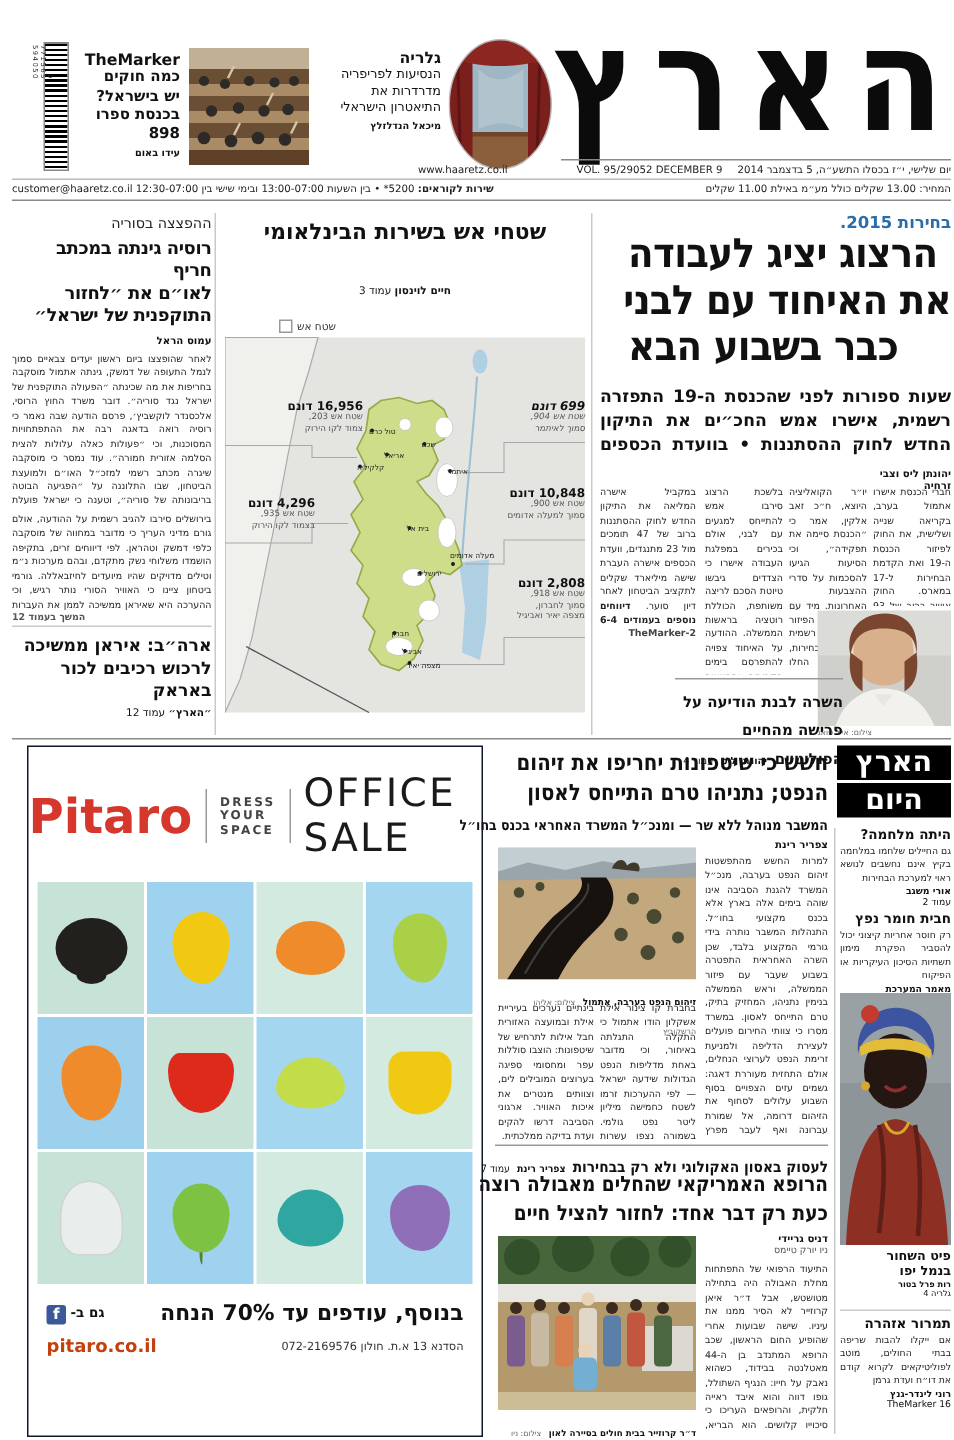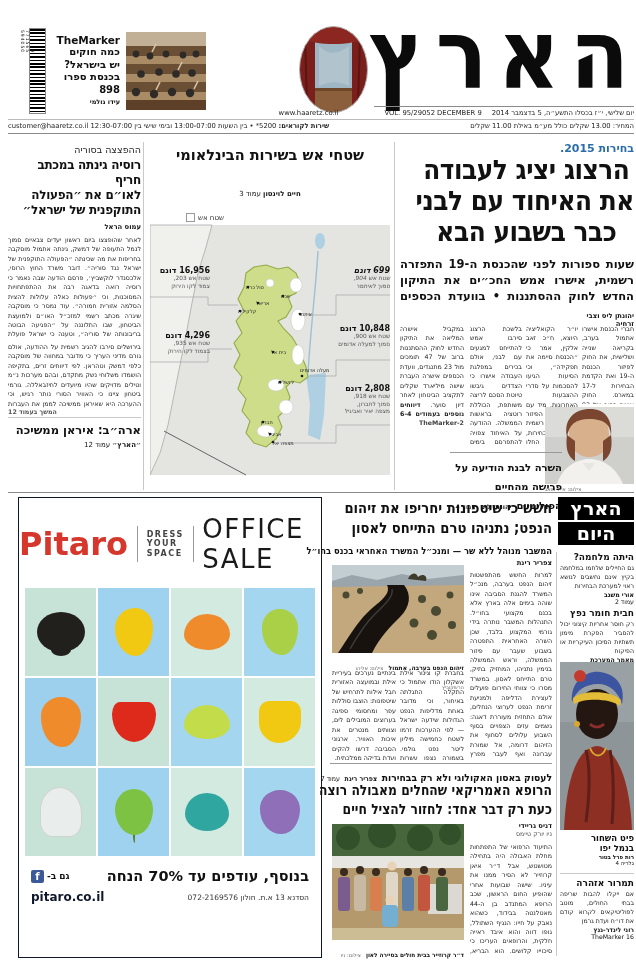--- a/index.html
+++ b/index.html
@@ -74,21 +74,21 @@
   <div class="abs" style="left:16px;top:28px;width:30px;height:92px;">
     <div class="barcode"></div>
     <div class="bc-num">9 771565 594050</div>
   </div>
 
   <div class="abs" style="left:44px;top:34px;width:76px;text-align:right;">
     <div class="promo-brand">TheMarker</div>
     <div class="promo-line">כמה חוקים</div>
     <div class="promo-line">יש בישראל?</div>
     <div class="promo-line">בכנסת ספרו 898</div>
-    <div class="promo-author">עידו גולמי</div>
+    <div class="promo-author">עידו באום</div>
   </div>
 
   <div class="abs" style="left:126px;top:32px;width:80px;height:78px;">
     <svg width="80" height="78" viewBox="0 0 80 78">
       <rect width="80" height="78" fill="#a98c66"></rect>
       <rect y="0" width="80" height="14" fill="#c2b096"></rect>
       <rect y="14" width="80" height="10" fill="#6b4f35"></rect>
       <rect y="32" width="80" height="10" fill="#6b4f35"></rect>
       <rect y="50" width="80" height="10" fill="#6b4f35"></rect>
       <rect y="68" width="80" height="10" fill="#5d4027"></rect>
@@ -109,20 +109,27 @@
       </g>
       <g stroke="#d8c5a8" stroke-width="1.6">
         <line x1="26" y1="20" x2="30" y2="12"></line>
           <line x1="52" y1="38" x2="56" y2="30"></line>
           <line x1="30" y1="58" x2="34" y2="50"></line>
           <line x1="68" y1="57" x2="72" y2="49"></line>
       </g>
     </svg>
   </div>
 
+  <div class="abs" style="left:226px;top:33px;width:68px;text-align:right;">
+    <div class="promo-brand">גלריה</div>
+    <div class="gal-line">הנסיעות לפריפריה</div>
+    <div class="gal-line">מדרדרות את</div>
+    <div class="gal-line">התיאטרון הישראלי</div>
+    <div class="promo-author">מיכאל הנדלזלץ</div>
+  </div>
 
   <div class="abs" style="left:299px;top:26px;width:69px;height:87px;">
     <svg width="69" height="87" viewBox="0 0 69 87">
       <defs>
           <clipPath id="ov">
             <ellipse cx="34.5" cy="43.5" rx="34" ry="43"></ellipse>
           </clipPath>
         </defs>
       <g clip-path="url(#ov)">
         <rect width="69" height="87" fill="#9fb6c4"></rect>
@@ -162,32 +169,33 @@
   </div>
 
   <div class="abs rule" style="left:8px;top:133px;width:626px;height:1px;"></div>
 
   <div class="abs lightrule" style="left:143px;top:142px;width:1px;height:348px;"></div>
   <div class="abs lightrule" style="left:394px;top:142px;width:1px;height:348px;"></div>
 
   <div class="abs" style="left:8px;top:144px;width:133px;text-align:right;">
     <div class="kicker">ההפצצה בסוריה</div>
     <div class="h-syria" style="margin-top:3px;">רוסיה גינתה במכתב חריף</div>
-    <div class="h-syria">לאו״ם את ״הפעולה</div>
+    <div class="h-syria">לאו״ם את ״לחזור</div>
     <div class="h-syria">התוקפנית של ישראל״</div>
     <div class="byline" style="margin:5px 0 4px;">עמוס הראל</div>
     <div class="jtxt" style="height:104px;">לאחר שהופצצו ביום ראשון יעדים צבאיים סמוך לנמל התעופה של דמשק, גינתה אתמול מוסקבה בחריפות את מה שכינתה ״הפעולה התוקפנית של ישראל נגד סוריה״. דובר משרד החוץ הרוסי, אלכסנדר לוקשביץ׳, פרסם הודעה שבה נאמר כי רוסיה רואה בדאגה רבה את ההתפתחויות המסוכנות, וכי ״פעולות כאלה עלולות להצית הסלמה אזורית חמורה״. עוד נמסר כי מוסקבה שיגרה מכתב רשמי למזכ״ל האו״ם ולמועצת הביטחון, שבו התלוננה על ״הפגיעה הבוטה בריבונותה של סוריה״, וטענה כי ישראל פועלת בניגוד לדין הבינלאומי.</div>
     <div class="jtxt" style="height:66px;margin-top:3px;">בירושלים סירבו להגיב רשמית על ההודעה, אולם גורם מדיני העריך כי מדובר במחווה של מוסקבה כלפי דמשק וטהראן. לפי דיווחים זרים, בתקיפה הושמדו משלוחי נשק מתקדם, ובהם מערכות נ״מ וטילים מדויקים שהיו מיועדים לחיזבאללה. גורמי ביטחון ציינו כי האוויר הסורי נותר רגיש, וכי ההערכה היא שאיראן ממשיכה לממן את העברות האמל״ח.</div>
     <div class="more">המשך בעמוד 12</div>
   </div>
 
   <div class="abs lightrule" style="left:8px;top:417px;width:133px;height:1px;"></div>
 
   <div class="abs" style="left:8px;top:423px;width:133px;text-align:right;">
     <div class="h-iran">ארה״ב: איראן ממשיכה</div>
+    <div class="h-iran">לרכוש רכיבים לכור באראק</div>
     <div style="font-size:7px;margin-top:3px;">
       <b>״הארץ״</b>
       <span>עמוד 12</span>
     </div>
   </div>
 
   <div class="abs map-title" style="left:150px;top:147px;width:240px;">שטחי אש בשירות הבינלאומי</div>
   <div class="abs map-credit" style="left:150px;top:190px;width:240px;">
     <b>חיים לוינסון</b>
     <span>עמוד 3</span>
@@ -244,21 +252,21 @@
         <text x="121" y="129">בית אל</text>
         <text x="128" y="159">ירושלים</text>
         <text x="150" y="147">מעלה אדומים</text>
         <text x="111" y="199">חברון</text>
         <text x="118" y="211">אביגיל</text>
         <text x="121" y="220">מצפה יאיר</text>
       </g>
     </svg>
   </div>
 
-  <div class="abs" style="left:150px;top:266px;width:60px;text-align:right;">
+  <div class="abs" style="left:150px;top:266px;width:60px;text-align:right;padding-left:32px;">
     <div class="callout-val">16,956 דונם</div>
     <div class="callout-desc">שטח אש 203,</div>
     <div class="callout-desc">צמוד לקו הירוק</div>
   </div>
   <div class="abs" style="left:150px;top:331px;width:60px;text-align:right;">
     <div class="callout-val">4,296 דונם</div>
     <div class="callout-desc">שטח אש 935,</div>
     <div class="callout-desc">בצמוד לקו הירוק</div>
   </div>
   <div class="abs" style="left:334px;top:266px;width:56px;text-align:right;font-style:italic;">
@@ -272,21 +280,21 @@
     <div class="callout-desc">סמוך למעלה אדומים</div>
   </div>
   <div class="abs" style="left:334px;top:384px;width:56px;text-align:right;">
     <div class="callout-val">2,808 דונם</div>
     <div class="callout-desc">שטח אש 918,</div>
     <div class="callout-desc">סמוך לחברון,</div>
     <div class="callout-desc">מצפה יאיר ואביגיל</div>
   </div>
 
   <div class="abs tag" style="left:400px;top:142px;width:234px;text-align:right;">בחירות 2015.</div>
-  <div class="abs" style="left:400px;top:155px;width:234px;text-align:center;">
+  <div class="abs" style="left:400px;top:155px;width:234px;text-align:left;">
     <div class="h-lead condense2">הרצוג יציג לעבודה</div>
     <div class="h-lead condense2">את האיחוד עם לבני</div>
     <div class="h-lead condense2">כבר בשבוע הבא</div>
   </div>
   <div class="abs subhead-lead" style="left:400px;top:256px;width:234px;height:50px;overflow:hidden;">שעות ספורות לפני שהכנסת ה-19 התפזרה רשמית, אישרו אמש החכ״ים את התיקון החדש לחוק ההסתננות • בוועדת הכספים אושרה העברת שישה מיליארד שקלים לביטחון</div>
   <div class="abs byline" style="left:574px;top:312px;width:60px;text-align:right;">יהונתן ליס וצבי זרחיה</div>
 
   <div class="abs jtxt" style="left:582px;top:324px;width:52px;height:80px;">חברי הכנסת אישרו אתמול בערב, בקריאה שנייה ושלישית, את החוק לפיזור הכנסת ה-19 ואת הקדמת הבחירות ל-17 במארס. החוק אושר ברוב של 93 תומכים וללא מתנגדים.</div>
   <div class="abs jtxt" style="left:526px;top:324px;width:52px;height:126px;">יו״ר הקואליציה היוצא, ח״כ זאב אלקין, אמר כי ״הכנסת סיימה את תפקידה״, וכי הסיעות הגיעו להסכמות על סדרי ההצבעות האחרונות. מיד עם אישור הפיזור נפתחה רשמית מערכת הבחירות, והמפלגות החלו בהיערכות לפריימריז ולהרכבת הרשימות.</div>
   <div class="abs jtxt" style="left:470px;top:324px;width:52px;height:126px;">בלשכת הרצוג סירבו אמש להתייחס למגעים עם לבני, אולם בכירים במפלגת העבודה אישרו כי הצדדים גיבשו טיוטת הסכם לריצה משותפת, הכוללת רוטציה בראשות הממשלה. ההודעה על האיחוד צפויה להתפרסם בימים הקרובים, והרשימה המשותפת תוצג כבר בשבוע הבא.</div>
@@ -372,21 +380,21 @@
 
     <div style="display:flex;justify-content:space-between;align-items:center;padding:12px 12px 0;">
       <span class="ad-promo">בנוסף, עודפים עד 70% הנחה</span>
       <span style="display:flex;align-items:center;gap:3px;font-size:9px;font-weight:bold;">
         <span>גם ב-</span>
         <span class="fb">f</span>
       </span>
     </div>
     <div style="display:flex;justify-content:space-between;align-items:center;padding:6px 12px 0;">
       <span class="ad-addr">הסדנא 13 א.ת. חולון   072-2169576</span>
-      <span class="ad-site" style="color:#0f172a;">pitaro.co.il</span>
+      <span class="ad-site" style="color:#c2410c;">pitaro.co.il</span>
     </div>
   </div>
 
   <div class="abs" style="left:558px;top:497px;width:76px;">
     <div class="hayom-bar">הארץ</div>
     <div class="hayom-bar" style="margin-top:2px;">היום</div>
   </div>
 
   <div class="abs" style="left:330px;top:498px;width:222px;text-align:right;">
     <div class="h-flood condense">חשש כי שיטפונות יחריפו את זיהום</div>

